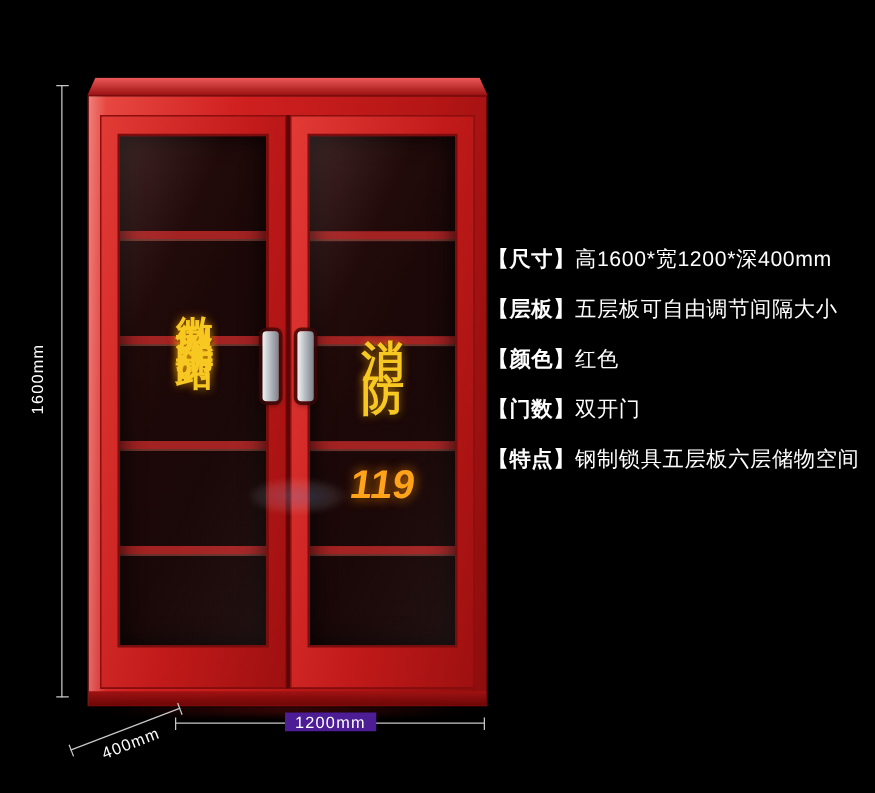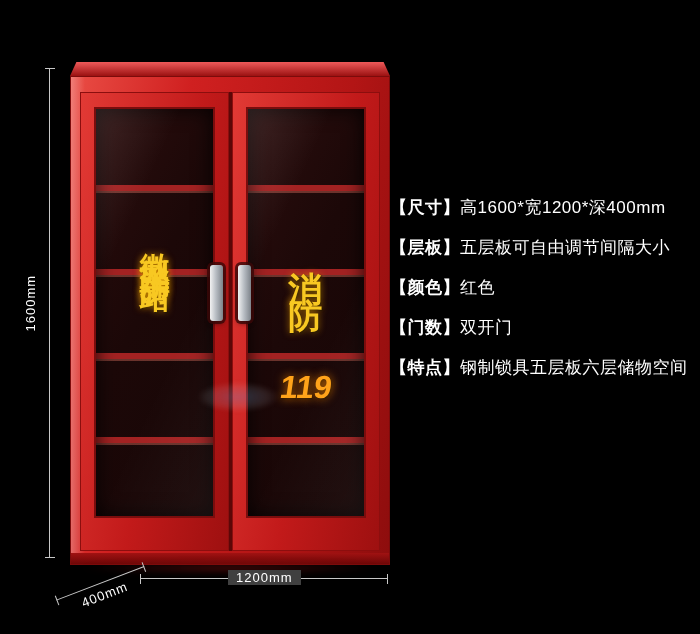--- a/index.html
+++ b/index.html
@@ -58,21 +58,21 @@
   
   .dim-v{position:absolute;left:49px;top:68px;height:490px;width:0;border-left:1px solid #c8c8c8;}
   .dim-v .tick{position:absolute;left:-5px;width:10px;height:1px;background:#c8c8c8;}
   .dim-v .tick.top{top:0;} .dim-v .tick.bottom{bottom:0;}
   .dim-v-label{position:absolute;left:2px;top:296px;width:56px;text-align:center;
     font-size:13px;transform:rotate(-90deg);letter-spacing:1px;}
 
   .dim-h{position:absolute;left:140px;top:578px;width:248px;height:0;border-top:1px solid #c8c8c8;}
   .dim-h .tick{position:absolute;top:-5px;width:1px;height:10px;background:#c8c8c8;}
   .dim-h .tick.left{left:0;} .dim-h .tick.right{right:0;}
-  .dim-h-label{position:absolute;left:228px;top:570px;background:#404040;padding:0 8px;
+  .dim-h-label{position:absolute;left:228px;top:570px;background:#4c1d95;padding:0 8px;
     font-size:13px;letter-spacing:1px;}
 
   .dim-depth{position:absolute;left:50px;top:566px;width:94px;
     transform:rotate(-21deg);transform-origin:right top;}
   .dim-depth .dline{position:relative;height:0;border-top:1px solid #c8c8c8;}
   .dim-depth .tick{position:absolute;top:-5px;width:1px;height:10px;background:#c8c8c8;}
   .dim-depth .tick.left{left:0;} .dim-depth .tick.right{right:0;}
   .dim-depth-label{text-align:center;font-size:13px;margin-top:4px;letter-spacing:1px;}
 
   

